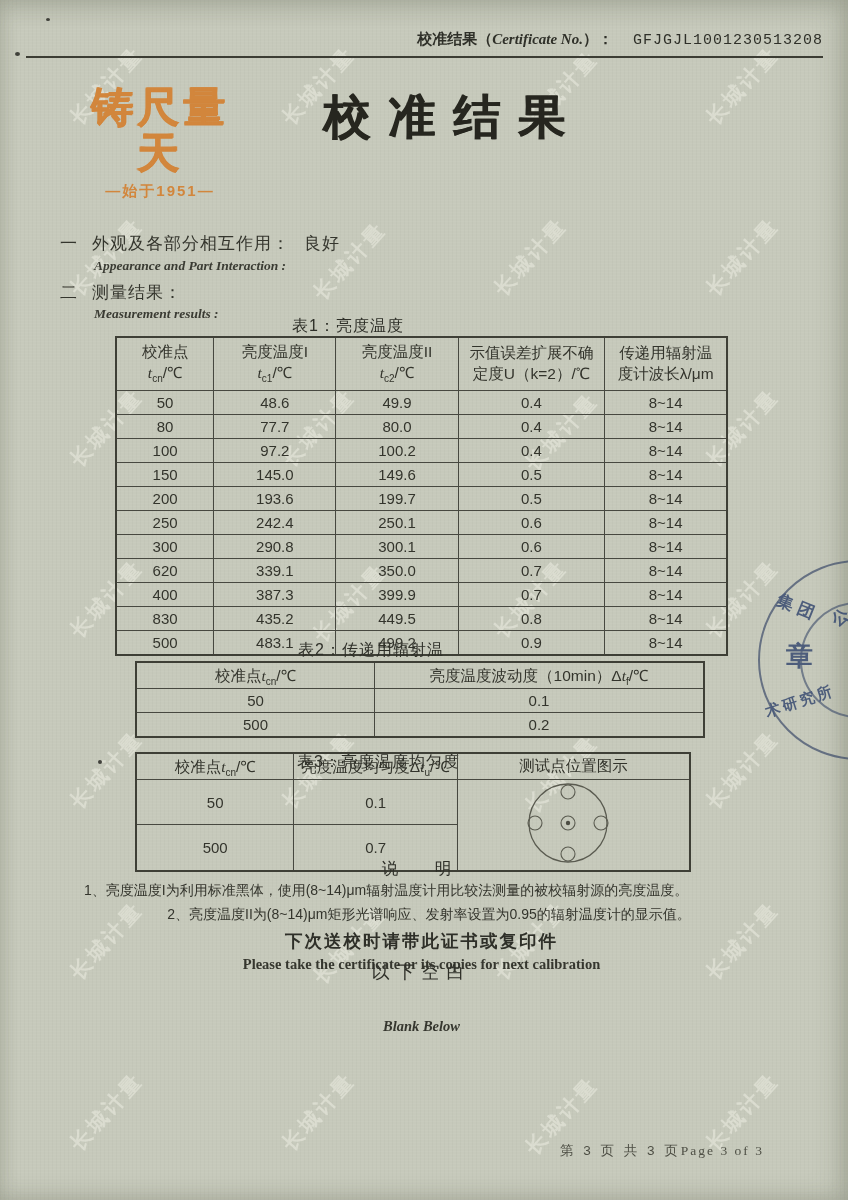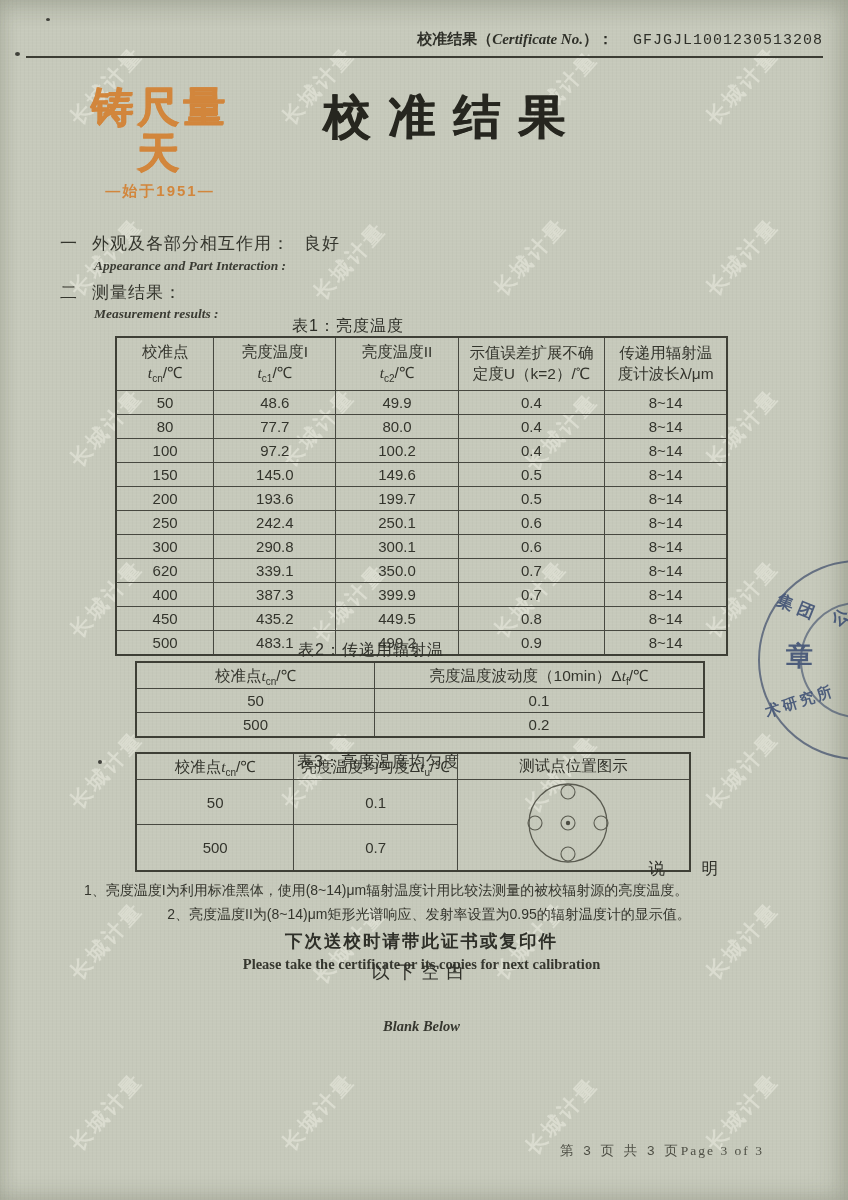--- a/index.html
+++ b/index.html
@@ -43,21 +43,21 @@
       color:#33342c;font-weight:normal;padding:0;overflow:hidden;}
   table.grid{border:2px solid #3e3f36;}
   .t1 td{height:23px;font-size:15px;}
   .t1 th{height:52px;font-size:15.5px;line-height:1.35;}
   .t2 th,.t3 th{height:25px;font-size:15.5px;}
   .t2 td{height:23px;font-size:15px;}
   .t3 td.v{font-size:15px;}
   .sym{font-family:"Liberation Serif",serif;font-style:italic;}
   sub{font-size:10px;}
   
-  .notes-title{left:115px;top:858px;width:613px;text-align:right;font-size:16.5px;letter-spacing:10px;color:#2e2f28;}
+  .notes-title{left:115px;top:858px;width:613px;text-align:center;font-size:16.5px;letter-spacing:10px;color:#2e2f28;}
   .note{left:84px;width:690px;font-size:14px;color:#34352d;}
   .close-cn1{left:115px;top:929px;width:613px;text-align:center;font-size:17.5px;font-weight:bold;letter-spacing:2px;color:#2e2f28;}
   .close-en1{left:115px;top:956px;width:613px;text-align:center;font-family:"Liberation Serif",serif;font-weight:bold;font-size:14.5px;}
   .close-cn2{left:115px;top:960px;width:613px;text-align:center;font-size:18px;letter-spacing:7px;color:#2e2f28;}
   .close-en2{left:115px;top:1018px;width:613px;text-align:center;font-family:"Liberation Serif",serif;font-style:italic;font-weight:bold;font-size:14.5px;}
   .footer{left:560px;top:1142px;font-size:13.5px;color:#4e4f45;letter-spacing:3px;white-space:nowrap;}
   .footer .en{font-family:"Liberation Serif",serif;letter-spacing:2px;}
   
   .seal{left:758px;top:560px;width:200px;height:200px;color:#33466e;opacity:.82;}
   .seal .outer{position:absolute;inset:0;border:2.5px solid rgba(42,58,95,.75);border-radius:50%;}
@@ -202,21 +202,21 @@
             <td>8~14</td>
           </tr>
       <tr>
             <td>400</td>
             <td>387.3</td>
             <td>399.9</td>
             <td>0.7</td>
             <td>8~14</td>
           </tr>
       <tr>
-            <td>450</td>
+            <td>830</td>
             <td>435.2</td>
             <td>449.5</td>
             <td>0.8</td>
             <td>8~14</td>
           </tr>
       <tr>
             <td>500</td>
             <td>483.1</td>
             <td>499.2</td>
             <td>0.9</td>

